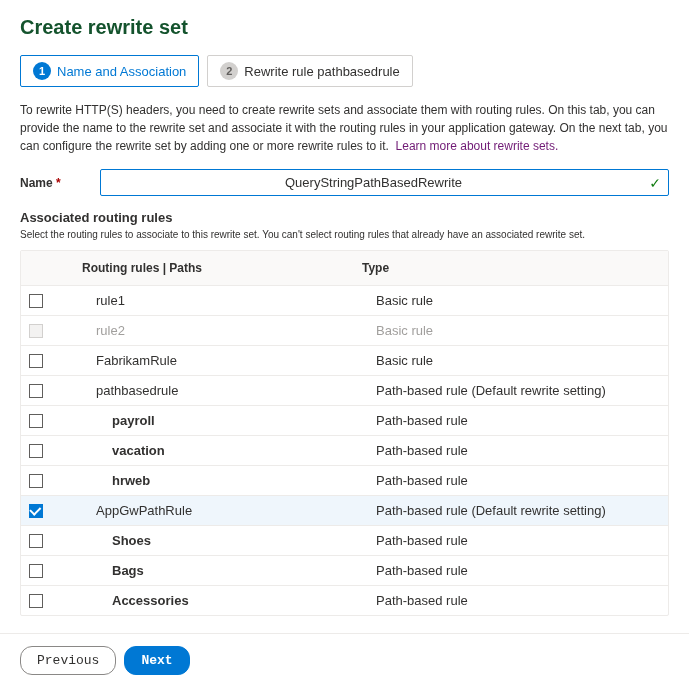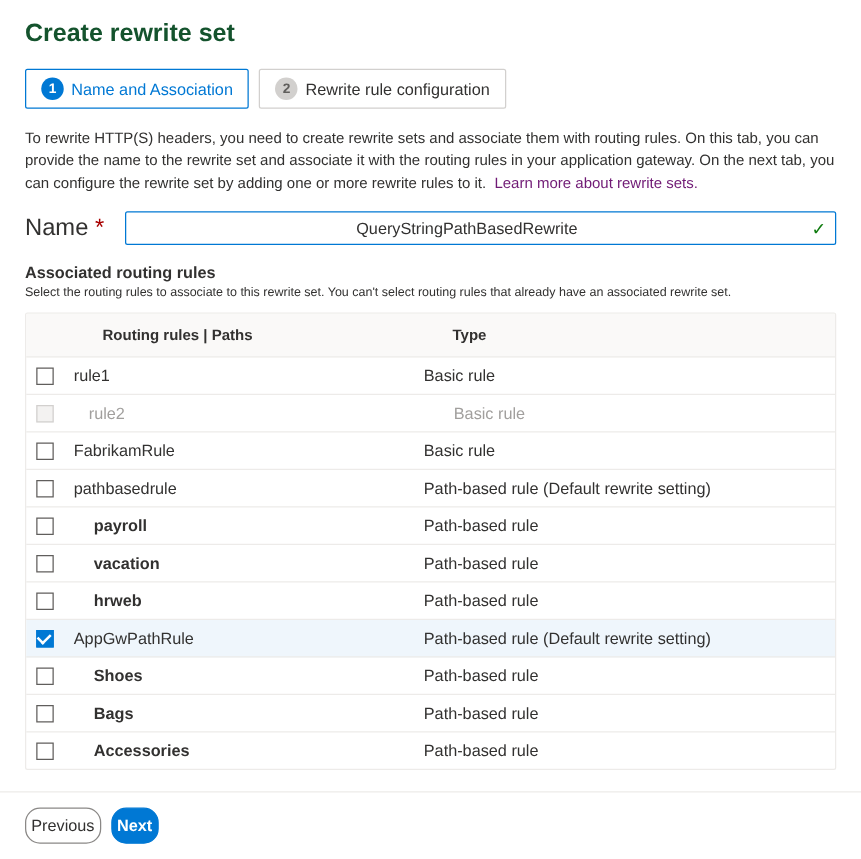--- a/index.html
+++ b/index.html
@@ -66,22 +66,22 @@
     .description a {
       color: #701a75;
       text-decoration: none;
     }
     .form-row {
       display: flex;
       align-items: center;
       margin-bottom: 14px;
     }
     .form-label {
-      font-size: 19px;
-      font-weight: 400;
+      font-size: 12px;
+      font-weight: 700;
       width: 80px;
       flex-shrink: 0;
     }
     .required {
       color: #a80000;
     }
     .text-input-wrapper {
       flex: 1;
       position: relative;
     }
@@ -138,25 +138,25 @@
       align-items: center;
     }
     .table-row:last-child {
       border-bottom: none;
     }
     .table-row.highlighted {
       background: #eff6fc;
     }
     .table-row.disabled {
       color: #a19f9d;
-      gap: 12px;
     }
     .table-cell {
       padding: 7px 8px;
       font-size: 13px;
+      margin-left: 37px;
     }
     .checkbox-cell {
       display: flex;
       align-items: center;
       justify-content: center;
       padding: 7px 4px;
     }
     .checkbox {
       width: 14px;
       height: 14px;
@@ -195,25 +195,25 @@
       bottom: 0;
       left: 0;
       width: 689px;
       background: #fff;
       border-top: 1px solid #edebe9;
       padding: 12px 20px;
       display: flex;
       gap: 8px;
     }
     .btn {
-      padding: 6px 4px;
+      padding: 6px 16px;
       font-size: 13px;
       border-radius: 12px;
       cursor: pointer;
-      font-family: Liberation Sans, sans-serif;
+      font-family: Liberation Mono, monospace;
     }
     .btn-secondary {
       background: #fff;
       border: 1px solid #8a8886;
       color: #323130;
     }
     .btn-primary {
       background: #0078d4;
       border: 1px solid #0078d4;
       color: #fff;
@@ -230,21 +230,21 @@
   <div class="main-content">
     <h1 class="page-title">Create rewrite set</h1>
 
     <div class="tabs-row">
       <div class="tab active">
         <span class="tab-number">1</span>
         <span>Name and Association</span>
       </div>
       <div class="tab">
         <span class="tab-number">2</span>
-        <span>Rewrite rule configuration</span>
+        <span>Rewrite rule pathbasedrule</span>
       </div>
     </div>
 
     <p class="description">
       <span>To rewrite HTTP(S) headers, you need to create rewrite sets and associate them with routing rules. On this tab, you can provide the name to the rewrite set and associate it with the routing rules in your application gateway. On the next tab, you can configure the rewrite set by adding one or more rewrite rules to it.</span>
       &nbsp;<a href="#">Learn more about rewrite sets.</a>
     </p>
 
     <div class="form-row">
       <label class="form-label">

